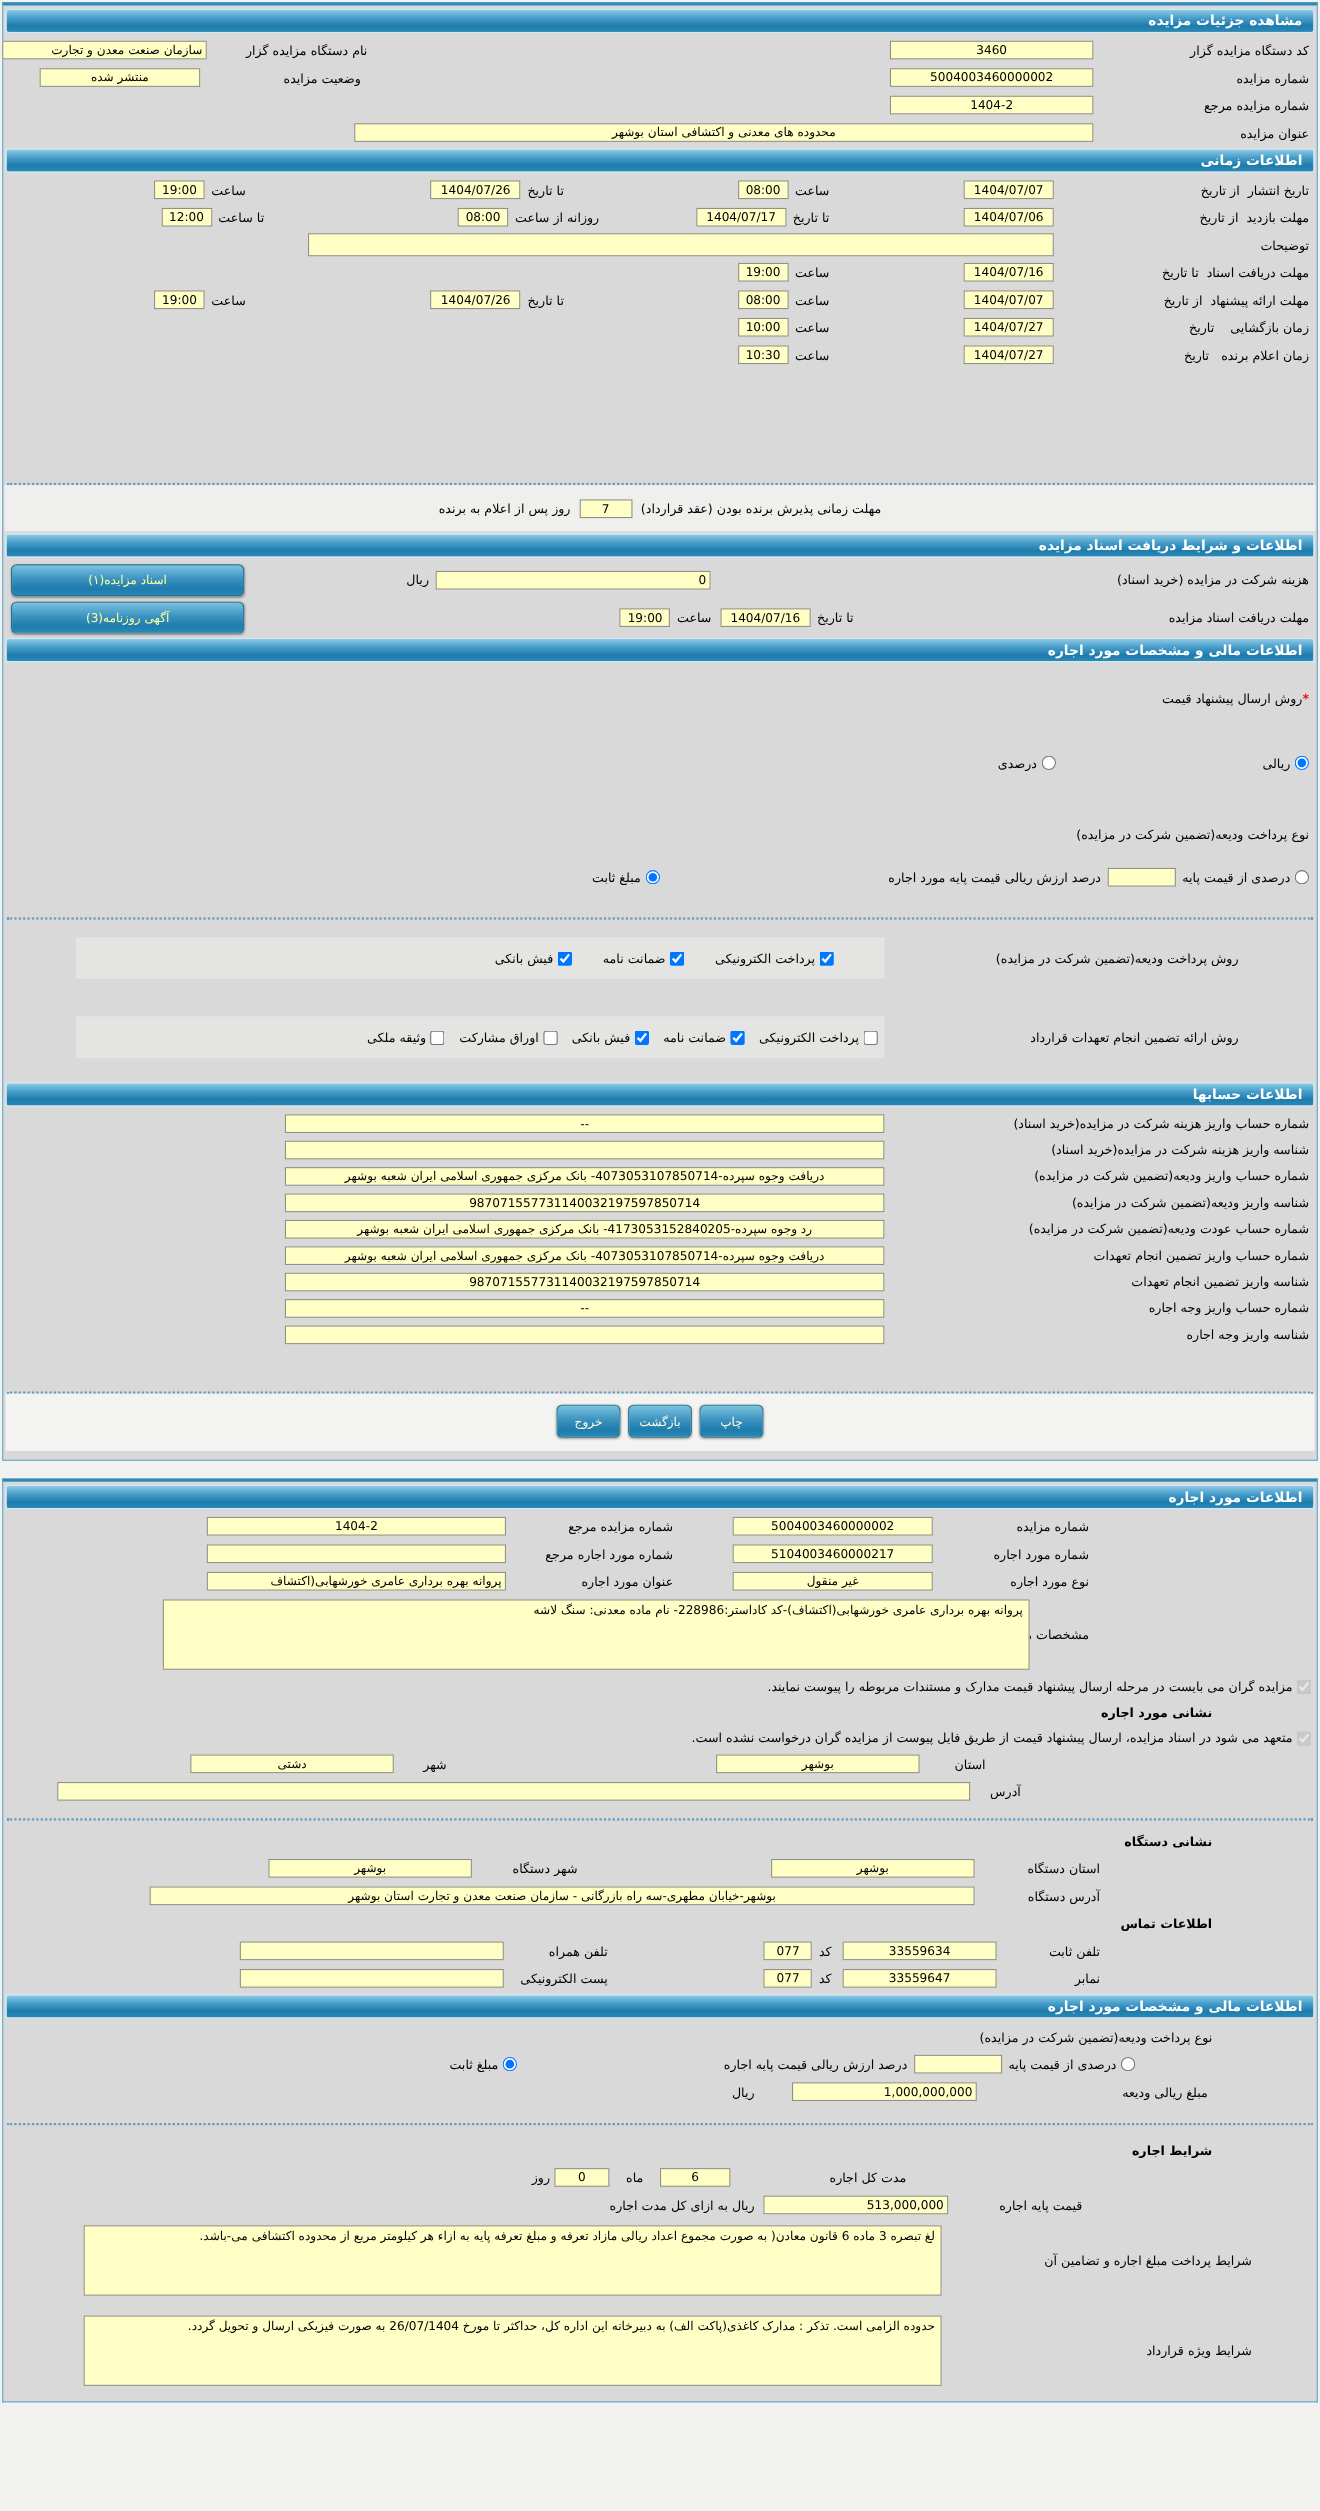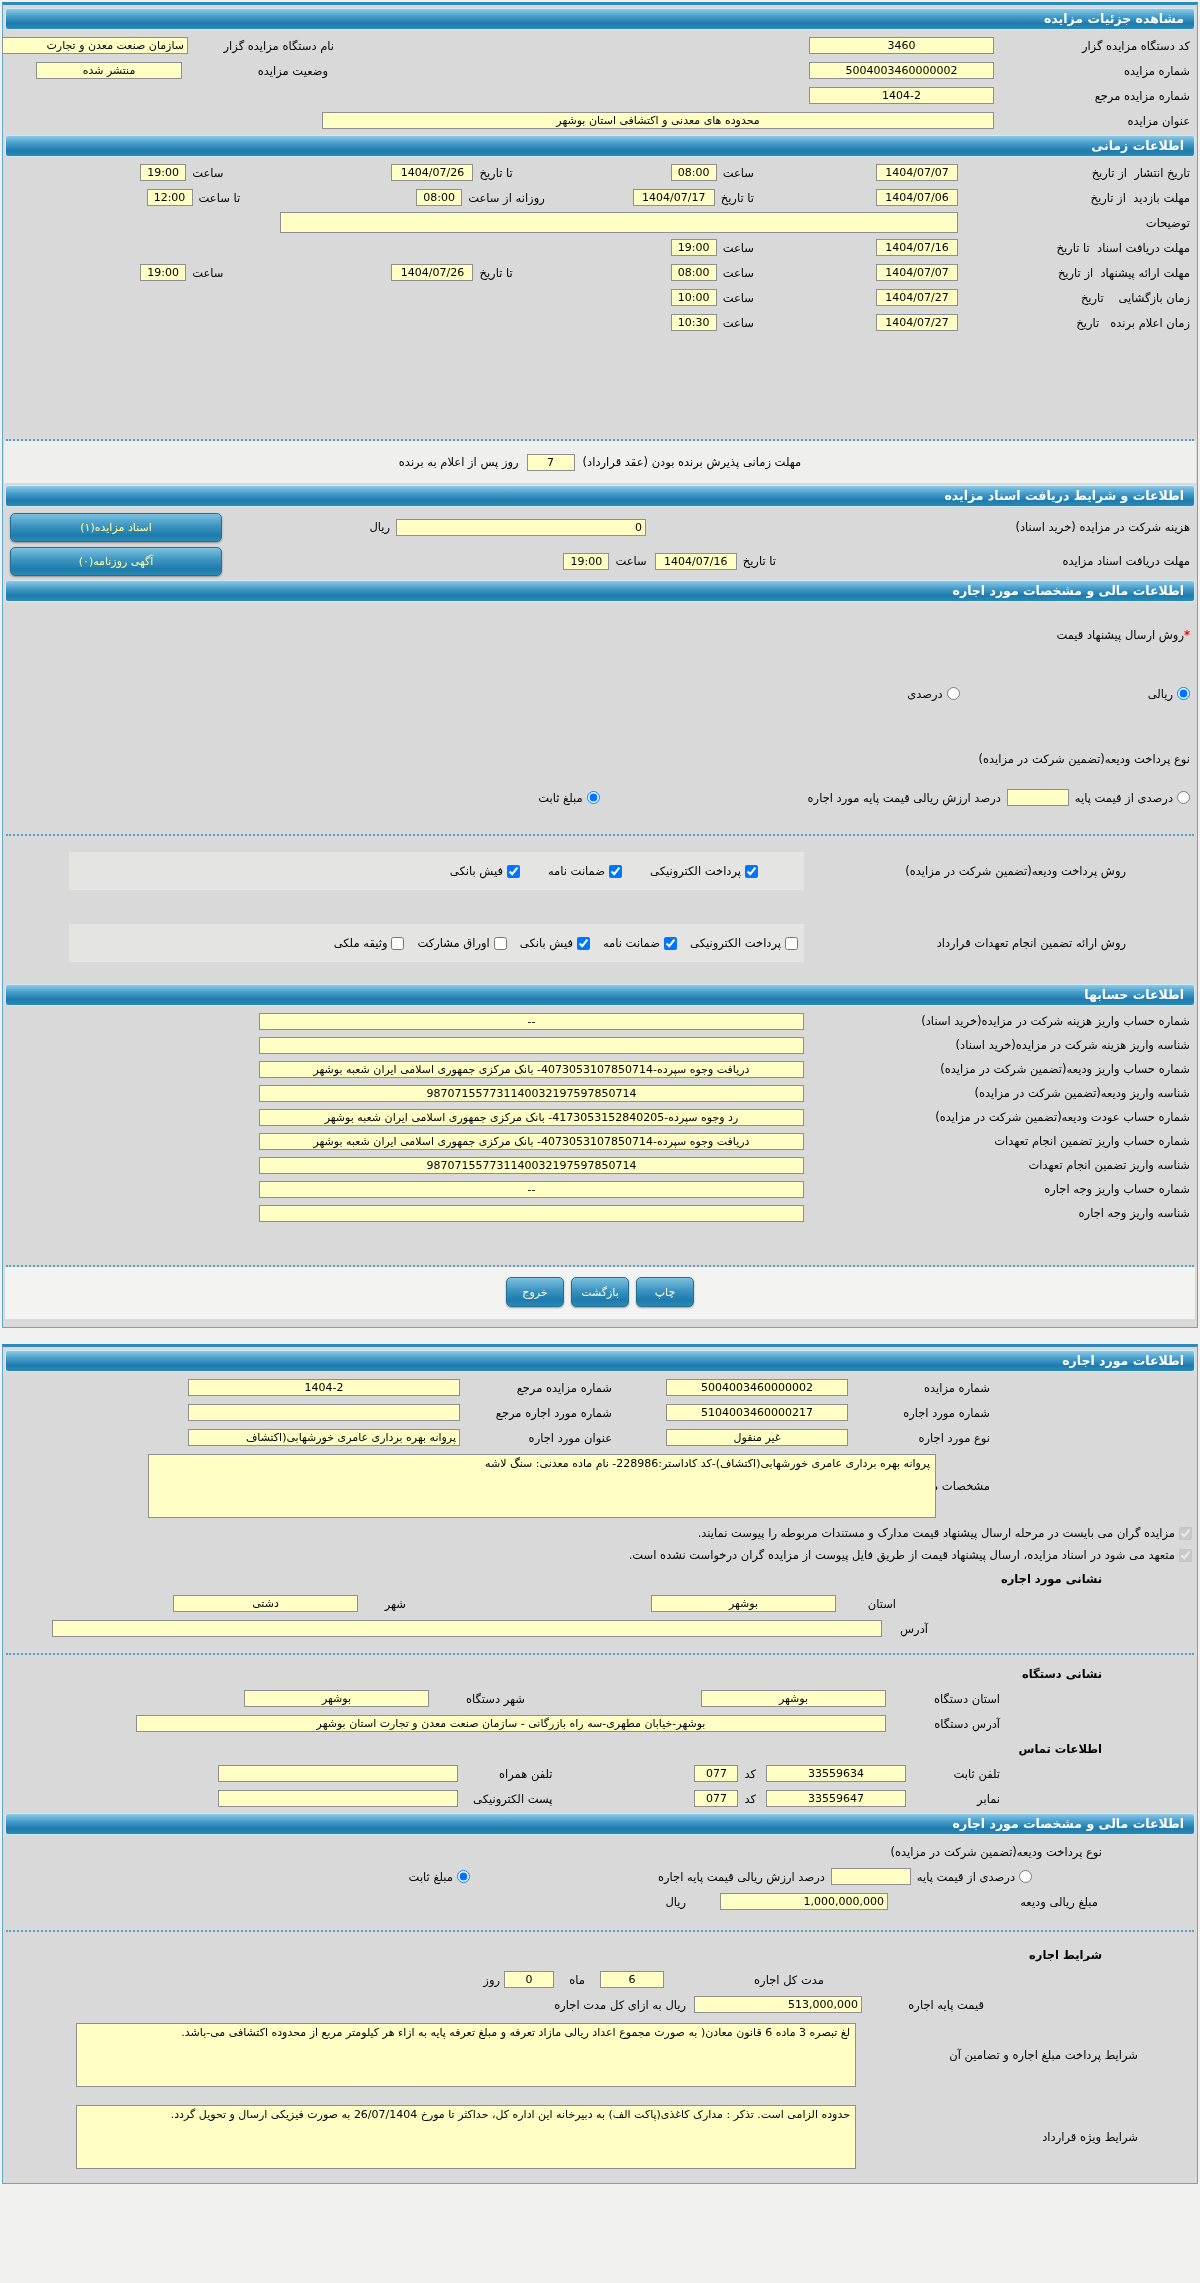--- a/index.html
+++ b/index.html
@@ -157,21 +157,21 @@
       <button class="btn side">اسناد مزایده(۱)</button>
     </div>
 
     <div class="row" style="min-height:34px">
       <span class="lbl" style="width:306px">مهلت دریافت اسناد مزایده</span>
       <i class="sp" style="width:108px"></i>
       <span class="lbl">تا تاریخ</span>
       <input class="inp ctr" style="width: 82px; margin-right: 6px;" readonly="" value="1404/07/16">
       <span class="lbl" style="margin-right:8px">ساعت</span>
       <input class="inp ctr" style="width: 46px; margin-right: 6px;" readonly="" value="19:00">
-      <button class="btn side">آگهی روزنامه(۰)</button>
+      <button class="btn side">آگهی روزنامه(3)</button>
     </div>
 
     <div class="hdr"><span>اطلاعات مالی و مشخصات مورد اجاره</span></div>
 
     <div class="row" style="margin-top:20px">
       <span class="req">*</span>
       <span class="lbl">روش ارسال پیشنهاد قیمت</span>
     </div>
 
     <div class="row" style="margin-top:34px">
@@ -330,27 +330,27 @@
 
     <div class="row" style="padding-right:206px;align-items:center;min-height:72px">
       <span class="lbl" style="width:142px">مشخصات مورد اجاره</span>
       <textarea class="ta" style="width: 788px; height: 64px; margin-right: -88px;" readonly="">پروانه بهره برداری عامری خورشهابی(اکتشاف)-کد کاداستر:228986- نام ماده معدنی: سنگ لاشه</textarea>
     </div>
 
     <div class="row" style="min-height:22px;padding-right:4px">
       <input type="checkbox" checked="" disabled="" style="">
       <span class="lbl">مزایده گران می بایست در مرحله ارسال پیشنهاد قیمت مدارک و مستندات مربوطه را پیوست نمایند.</span>
     </div>
+    <div class="row subh" style="padding-right:94px">
+      <span>نشانی مورد اجاره</span>
+    </div>
+
     <div class="row" style="min-height:22px;padding-right:4px">
       <input type="checkbox" checked="" disabled="" style="">
       <span class="lbl">متعهد می شود در اسناد مزایده، ارسال پیشنهاد قیمت از طریق فایل پیوست از مزایده گران درخواست نشده است.</span>
-    </div>
-
-    <div class="row subh" style="padding-right:94px">
-      <span>نشانی مورد اجاره</span>
     </div>
 
     <div class="row" style="padding-right:300px">
       <span class="lbl" style="width:60px">استان</span>
       <input class="inp ctr" style="width: 185px;" readonly="" value="بوشهر">
       <i class="sp" style="width:245px"></i>
       <span class="lbl" style="width:48px">شهر</span>
       <input class="inp ctr" style="width: 185px;" readonly="" value="دش​تی">
     </div>
 

